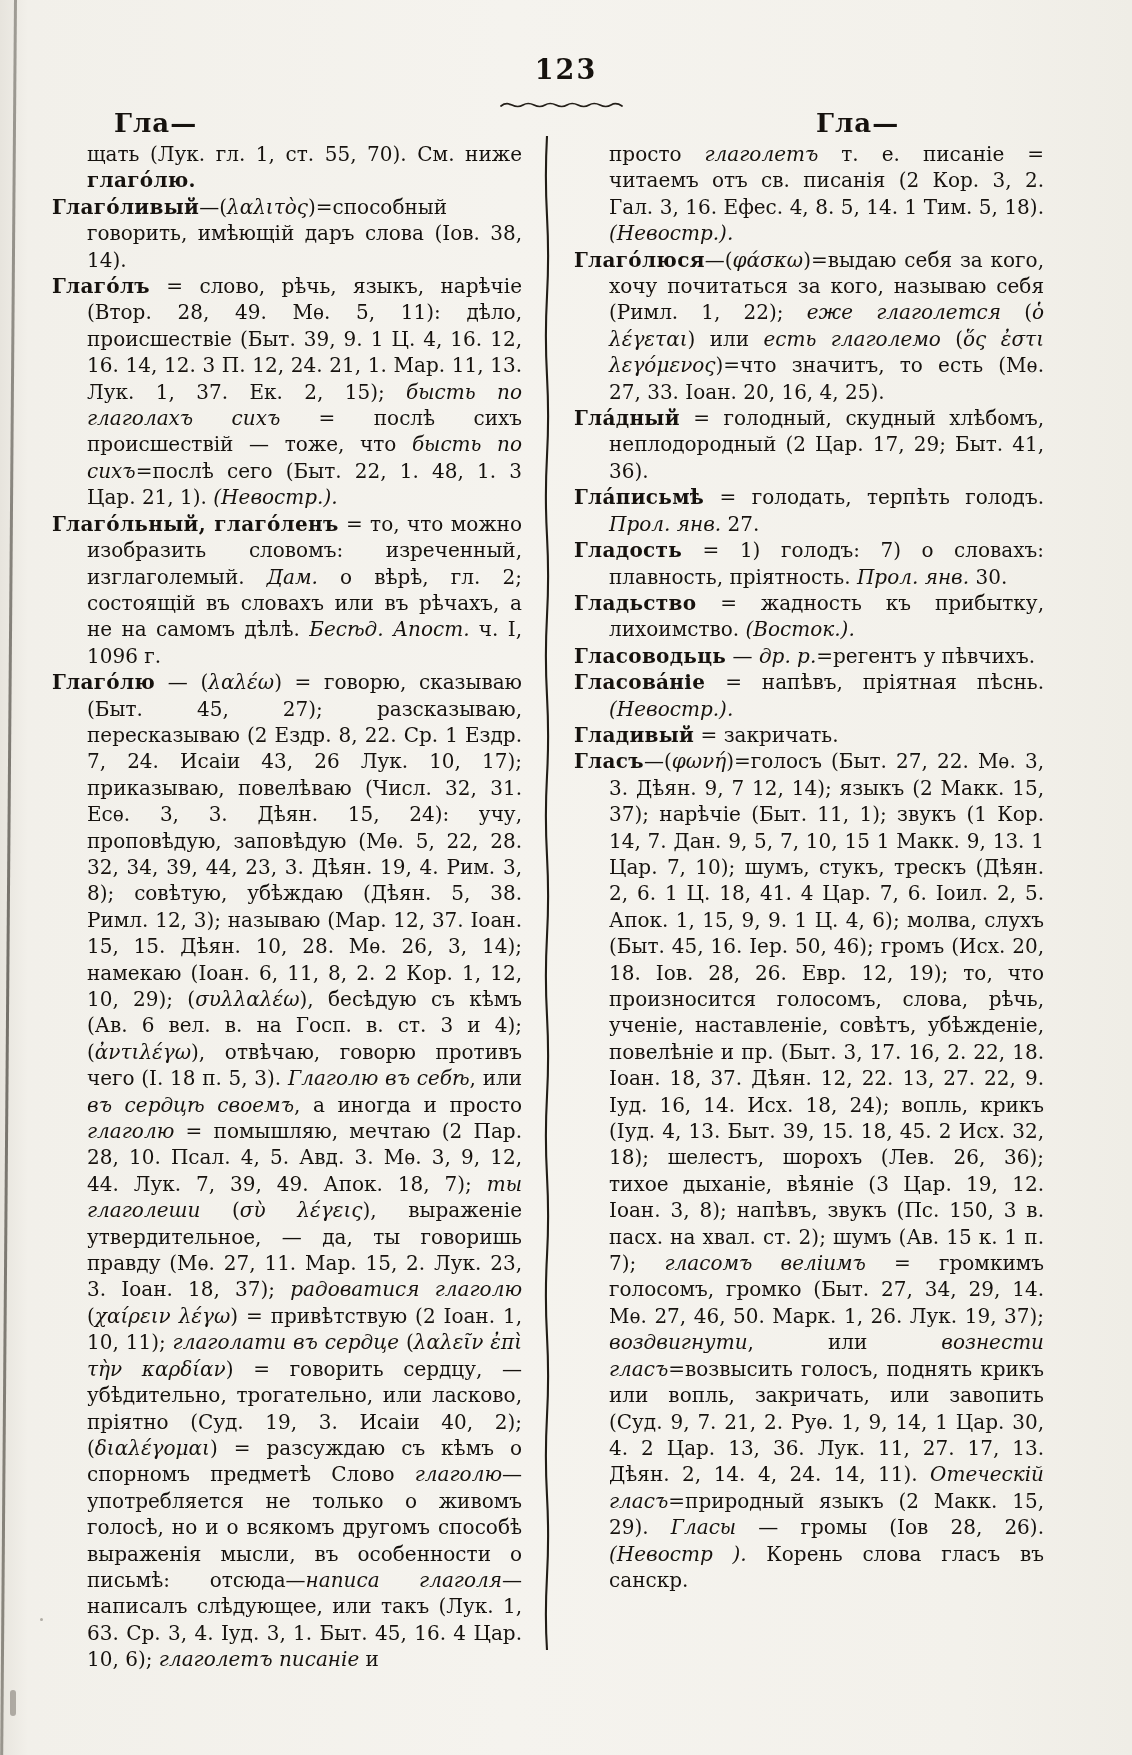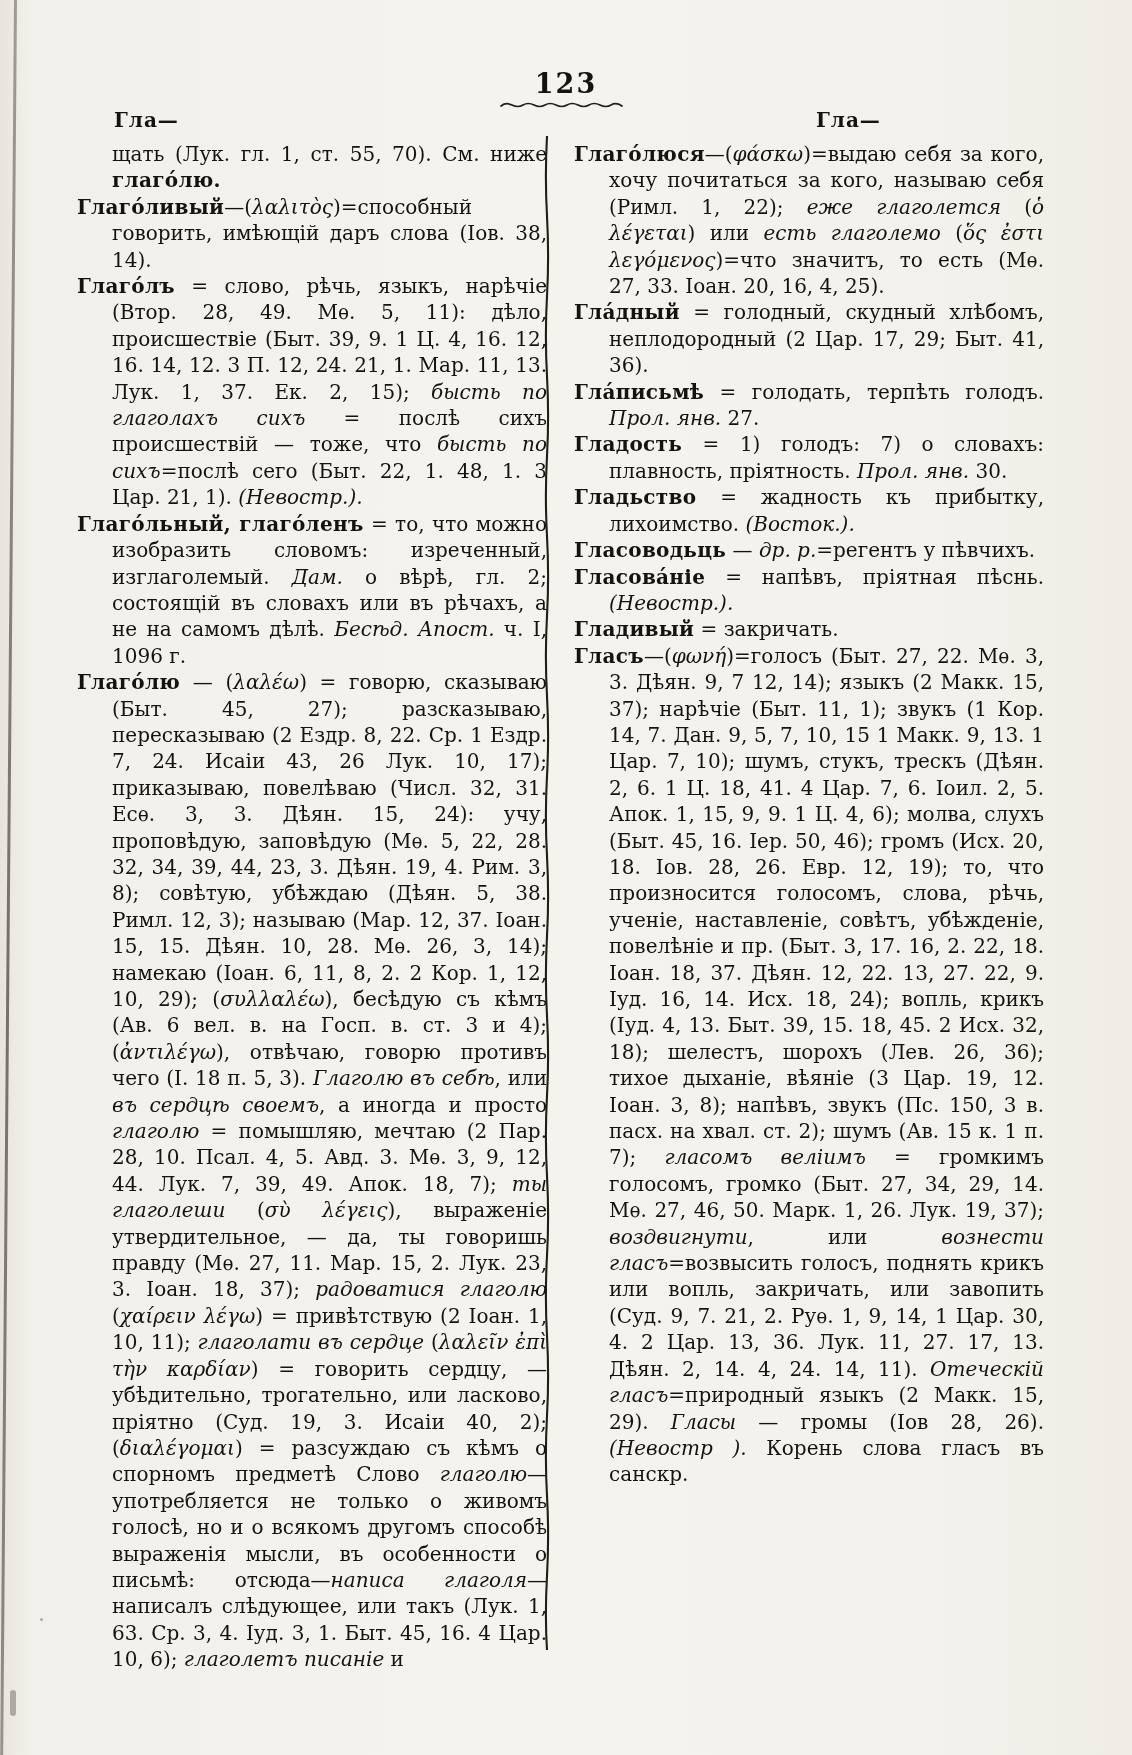--- a/index.html
+++ b/index.html
@@ -4,29 +4,29 @@
 <style>
   html,body{margin:0;padding:0;background:#cfccc5;}
   .sheet{
     position:relative;width:1132px;height:1755px;overflow:hidden;
     background:linear-gradient(90deg,#e7e4dd 0px,#f2f0ea 28px,#f5f3ee 45%,#f3f1eb 85%,#efede6 100%);
     font-family:"DejaVu Serif", serif;color:#16120e;
   }
   .gutter{position:absolute;left:7px;top:-20px;width:3px;height:1820px;
     background:linear-gradient(#8d8a82,#56524b 55%,#716d64 90%,#8d8a82);
     transform:rotate(0.45deg);opacity:.8;}
-  .pageno{position:absolute;top:68px;left:0;width:100%;text-align:center;
+  .pageno{position:absolute;top:54px;left:0;width:100%;text-align:center;
     font-size:27px;font-weight:bold;letter-spacing:2px;}
   .squiggle{position:absolute;top:99px;left:498px;}
-  .runhead{position:absolute;top:108px;font-size:20px;font-weight:bold;letter-spacing:1px;}
+  .runhead{position:absolute;top:108px;font-size:26px;font-weight:bold;letter-spacing:1px;}
   .runhead.l{left:114px;}
   .runhead.r{left:816px;}
   .col{position:absolute;top:141px;width:470px;font-size:20px;line-height:26.4px;
     text-align:justify;text-justify:inter-word;}
-  #col-left{left:77px;}
+  #col-left{left:52px;}
   #col-right{left:574px;}
   .col p{margin:0;}
   .entry{padding-left:35px;text-indent:-35px;}
   .cont{padding-left:35px;text-indent:0;}
   .run.headword{font-weight:bold;letter-spacing:.3px;}
   .run.italic{font-style:italic;}
   .run.greek{font-style:italic;}
   .divider{position:absolute;left:543px;top:136px;}
   .speck{position:absolute;background:#6f6a61;border-radius:50%;opacity:.5;}
 </style>
@@ -51,20 +51,21 @@
   </svg>
 
   <div class="col" id="col-left">
       <p class="cont"><span class="run plain">щать (Лук. гл. 1, ст. 55, 70). См. ниже </span><span class="run headword">глаго́лю.</span></p>
       <p class="entry"><span class="run headword">Глаго́ливый</span><span class="run plain">—(</span><span class="run greek">λαλιτὸς</span><span class="run plain">)=способный говорить, имѣющій даръ слова (Іов. 38, 14).</span></p>
       <p class="entry"><span class="run headword">Глаго́лъ</span><span class="run plain"> = слово, рѣчь, языкъ, нарѣчіе (Втор. 28, 49. Мѳ. 5, 11): дѣло, происшествіе (Быт. 39, 9. 1 Ц. 4, 16. 12, 16. 14, 12. 3 П. 12, 24. 21, 1. Мар. 11, 13. Лук. 1, 37. Ек. 2, 15); </span><span class="run italic">бысть по глаголахъ сихъ</span><span class="run plain"> = послѣ сихъ происшествій — тоже, что </span><span class="run italic">бысть по сихъ</span><span class="run plain">=послѣ сего (Быт. 22, 1. 48, 1. 3 Цар. 21, 1). </span><span class="run italic">(Невостр.).</span></p>
       <p class="entry"><span class="run headword">Глаго́льный, глаго́ленъ</span><span class="run plain"> = то, что можно изобразить словомъ: изреченный, изглаголемый. </span><span class="run italic">Дам.</span><span class="run plain"> о вѣрѣ, гл. 2; состоящій въ словахъ или въ рѣчахъ, а не на самомъ дѣлѣ. </span><span class="run italic">Бесѣд. Апост.</span><span class="run plain"> ч. I, 1096 г.</span></p>
       <p class="entry"><span class="run headword">Глаго́лю</span><span class="run plain"> — (</span><span class="run greek">λαλέω</span><span class="run plain">) = говорю, сказываю (Быт. 45, 27); разсказываю, пересказываю (2 Ездр. 8, 22. Ср. 1 Ездр. 7, 24. Исаіи 43, 26 Лук. 10, 17); приказываю, повелѣваю (Числ. 32, 31. Есѳ. 3, 3. Дѣян. 15, 24): учу, проповѣдую, заповѣдую (Мѳ. 5, 22, 28. 32, 34, 39, 44, 23, 3. Дѣян. 19, 4. Рим. 3, 8); совѣтую, убѣждаю (Дѣян. 5, 38. Римл. 12, 3); называю (Мар. 12, 37. Іоан. 15, 15. Дѣян. 10, 28. Мѳ. 26, 3, 14); намекаю (Іоан. 6, 11, 8, 2. 2 Кор. 1, 12, 10, 29); (</span><span class="run greek">συλλαλέω</span><span class="run plain">), бесѣдую съ кѣмъ (Ав. 6 вел. в. на Госп. в. ст. 3 и 4); (</span><span class="run greek">ἀντιλέγω</span><span class="run plain">), отвѣчаю, говорю противъ чего (І. 18 п. 5, 3). </span><span class="run italic">Глаголю въ себѣ</span><span class="run plain">, или </span><span class="run italic">въ сердцѣ своемъ</span><span class="run plain">, а иногда и просто </span><span class="run italic">глаголю</span><span class="run plain"> = помышляю, мечтаю (2 Пар. 28, 10. Псал. 4, 5. Авд. 3. Мѳ. 3, 9, 12, 44. Лук. 7, 39, 49. Апок. 18, 7); </span><span class="run italic">ты глаголеши</span><span class="run plain"> (</span><span class="run greek">σὺ λέγεις</span><span class="run plain">), выраженіе утвердительное, — да, ты говоришь правду (Мѳ. 27, 11. Мар. 15, 2. Лук. 23, 3. Іоан. 18, 37); </span><span class="run italic">радоватися глаголю</span><span class="run plain"> (</span><span class="run greek">χαίρειν λέγω</span><span class="run plain">) = привѣтствую (2 Іоан. 1, 10, 11); </span><span class="run italic">глаголати въ сердце</span><span class="run plain"> (</span><span class="run greek">λαλεῖν ἐπὶ τὴν καρδίαν</span><span class="run plain">) = говорить сердцу, — убѣдительно, трогательно, или ласково, пріятно (Суд. 19, 3. Исаіи 40, 2); (</span><span class="run greek">διαλέγομαι</span><span class="run plain">) = разсуждаю съ кѣмъ о спорномъ предметѣ Слово </span><span class="run italic">глаголю</span><span class="run plain">— употребляется не только о живомъ голосѣ, но и о всякомъ другомъ способѣ выраженія мысли, въ особенности о письмѣ: отсюда—</span><span class="run italic">написа глаголя</span><span class="run plain">—написалъ слѣдующее, или такъ (Лук. 1, 63. Ср. 3, 4. Іуд. 3, 1. Быт. 45, 16. 4 Цар. 10, 6); </span><span class="run italic">глаголетъ писаніе</span><span class="run plain"> и</span></p>
     </div>
   <div class="col" id="col-right">
+      <p class="cont"><span class="run plain">просто </span><span class="run italic">глаголетъ</span><span class="run plain"> т. е. писаніе = читаемъ отъ св. писанія (2 Кор. 3, 2. Гал. 3, 16. Ефес. 4, 8. 5, 14. 1 Тим. 5, 18). </span><span class="run italic">(Невостр.).</span></p>
       <p class="entry"><span class="run headword">Глаго́люся</span><span class="run plain">—(</span><span class="run greek">φάσκω</span><span class="run plain">)=выдаю себя за кого, хочу почитаться за кого, называю себя (Римл. 1, 22); </span><span class="run italic">еже глаголется</span><span class="run plain"> (</span><span class="run greek">ὁ λέγεται</span><span class="run plain">) или </span><span class="run italic">есть глаголемо</span><span class="run plain"> (</span><span class="run greek">ὅς ἐστι λεγόμενος</span><span class="run plain">)=что значитъ, то есть (Мѳ. 27, 33. Іоан. 20, 16, 4, 25).</span></p>
       <p class="entry"><span class="run headword">Гла́дный</span><span class="run plain"> = голодный, скудный хлѣбомъ, неплодородный (2 Цар. 17, 29; Быт. 41, 36).</span></p>
       <p class="entry"><span class="run headword">Гла́письмѣ</span><span class="run plain"> = голодать, терпѣть голодъ. </span><span class="run italic">Прол. янв.</span><span class="run plain"> 27.</span></p>
       <p class="entry"><span class="run headword">Гладость</span><span class="run plain"> = 1) голодъ: 7) о словахъ: плавность, пріятность. </span><span class="run italic">Прол. янв.</span><span class="run plain"> 30.</span></p>
       <p class="entry"><span class="run headword">Гладьство</span><span class="run plain"> = жадность къ прибытку, лихоимство. </span><span class="run italic">(Восток.).</span></p>
       <p class="entry"><span class="run headword">Гласоводьць</span><span class="run plain"> — </span><span class="run italic">др. р.</span><span class="run plain">=регентъ у пѣвчихъ.</span></p>
       <p class="entry"><span class="run headword">Гласова́ніе</span><span class="run plain"> = напѣвъ, пріятная пѣснь. </span><span class="run italic">(Невостр.).</span></p>
       <p class="entry"><span class="run headword">Гладивый</span><span class="run plain"> = закричать.</span></p>
       <p class="entry"><span class="run headword">Гласъ</span><span class="run plain">—(</span><span class="run greek">φωνή</span><span class="run plain">)=голосъ (Быт. 27, 22. Мѳ. 3, 3. Дѣян. 9, 7 12, 14); языкъ (2 Макк. 15, 37); нарѣчіе (Быт. 11, 1); звукъ (1 Кор. 14, 7. Дан. 9, 5, 7, 10, 15 1 Макк. 9, 13. 1 Цар. 7, 10); шумъ, стукъ, трескъ (Дѣян. 2, 6. 1 Ц. 18, 41. 4 Цар. 7, 6. Іоил. 2, 5. Апок. 1, 15, 9, 9. 1 Ц. 4, 6); молва, слухъ (Быт. 45, 16. Іер. 50, 46); громъ (Исх. 20, 18. Іов. 28, 26. Евр. 12, 19); то, что произносится голосомъ, слова, рѣчь, ученіе, наставленіе, совѣтъ, убѣжденіе, повелѣніе и пр. (Быт. 3, 17. 16, 2. 22, 18. Іоан. 18, 37. Дѣян. 12, 22. 13, 27. 22, 9. Іуд. 16, 14. Исх. 18, 24); вопль, крикъ (Іуд. 4, 13. Быт. 39, 15. 18, 45. 2 Исх. 32, 18); шелестъ, шорохъ (Лев. 26, 36); тихое дыханіе, вѣяніе (3 Цар. 19, 12. Іоан. 3, 8); напѣвъ, звукъ (Пс. 150, 3 в. пасх. на хвал. ст. 2); шумъ (Ав. 15 к. 1 п. 7); </span><span class="run italic">гласомъ веліимъ</span><span class="run plain"> = громкимъ голосомъ, громко (Быт. 27, 34, 29, 14. Мѳ. 27, 46, 50. Марк. 1, 26. Лук. 19, 37); </span><span class="run italic">воздвигнути</span><span class="run plain">, или </span><span class="run italic">вознести гласъ</span><span class="run plain">=возвысить голосъ, поднять крикъ или вопль, закричать, или завопить (Суд. 9, 7. 21, 2. Руѳ. 1, 9, 14, 1 Цар. 30, 4. 2 Цар. 13, 36. Лук. 11, 27. 17, 13. Дѣян. 2, 14. 4, 24. 14, 11). </span><span class="run italic">Отеческій гласъ</span><span class="run plain">=природный языкъ (2 Макк. 15, 29). </span><span class="run italic">Гласы</span><span class="run plain"> — громы (Іов 28, 26). </span><span class="run italic">(Невостр ).</span><span class="run plain"> Корень слова гласъ въ санскр.</span></p>
     </div>

